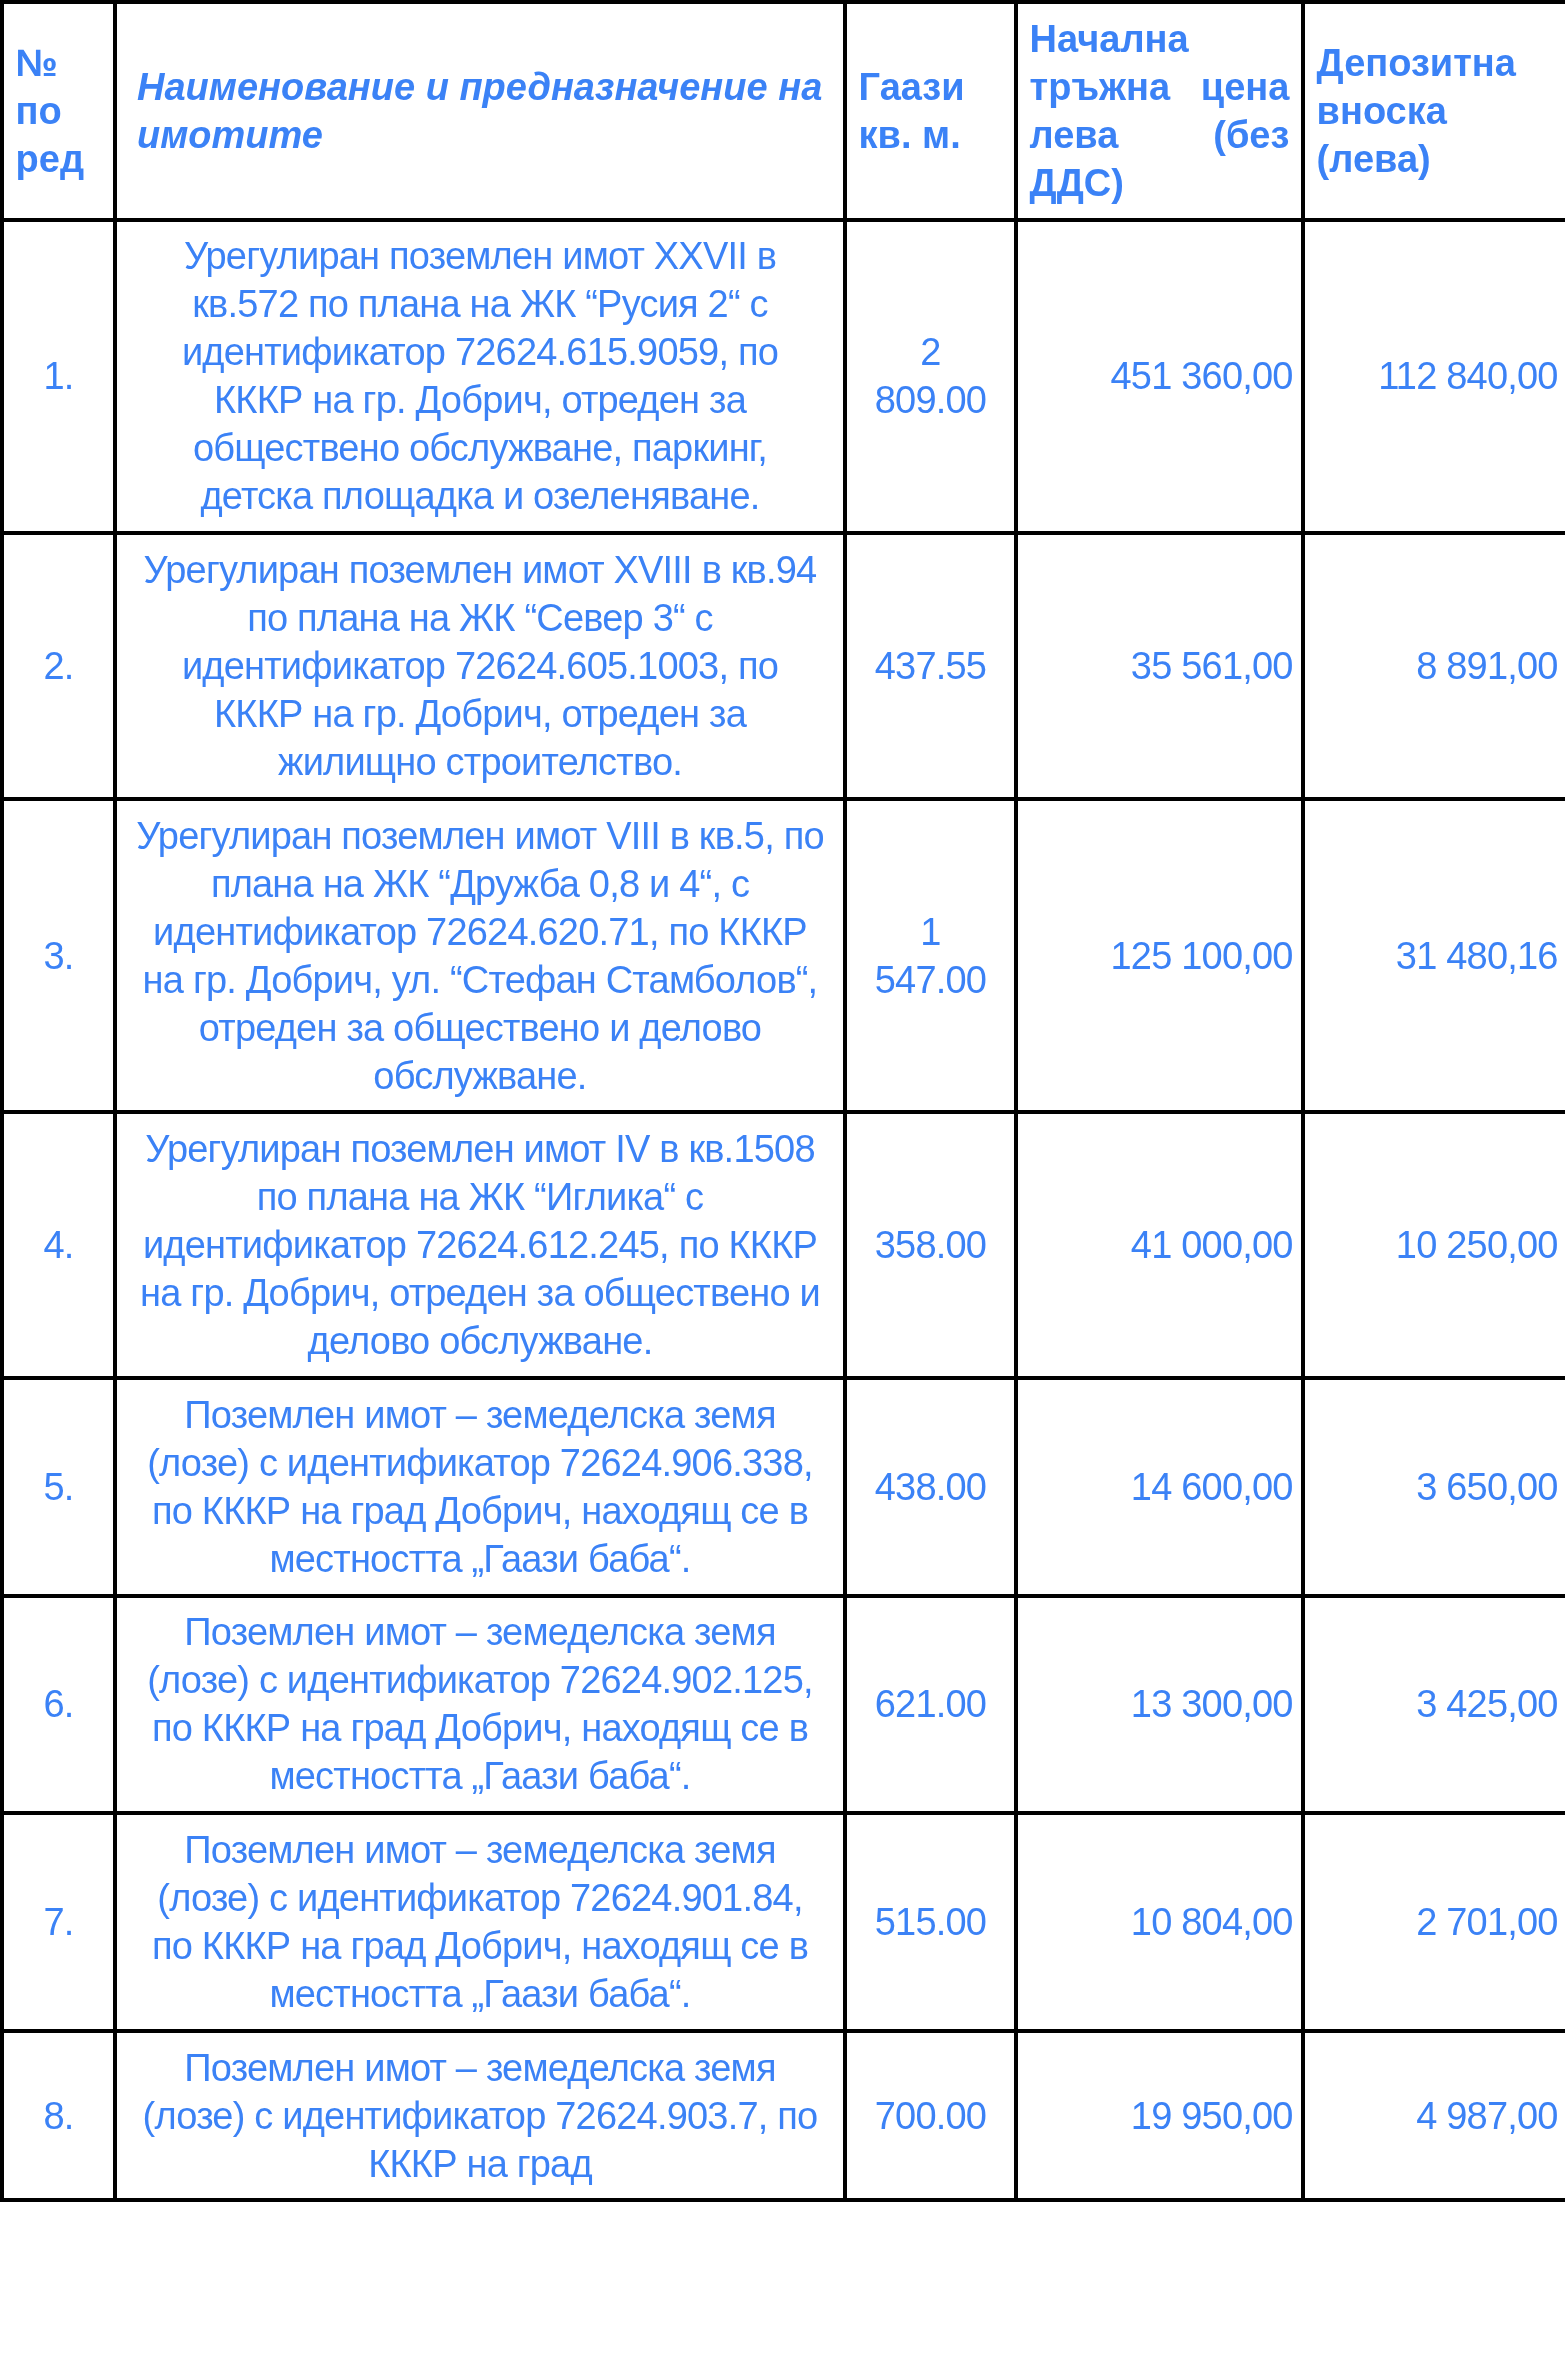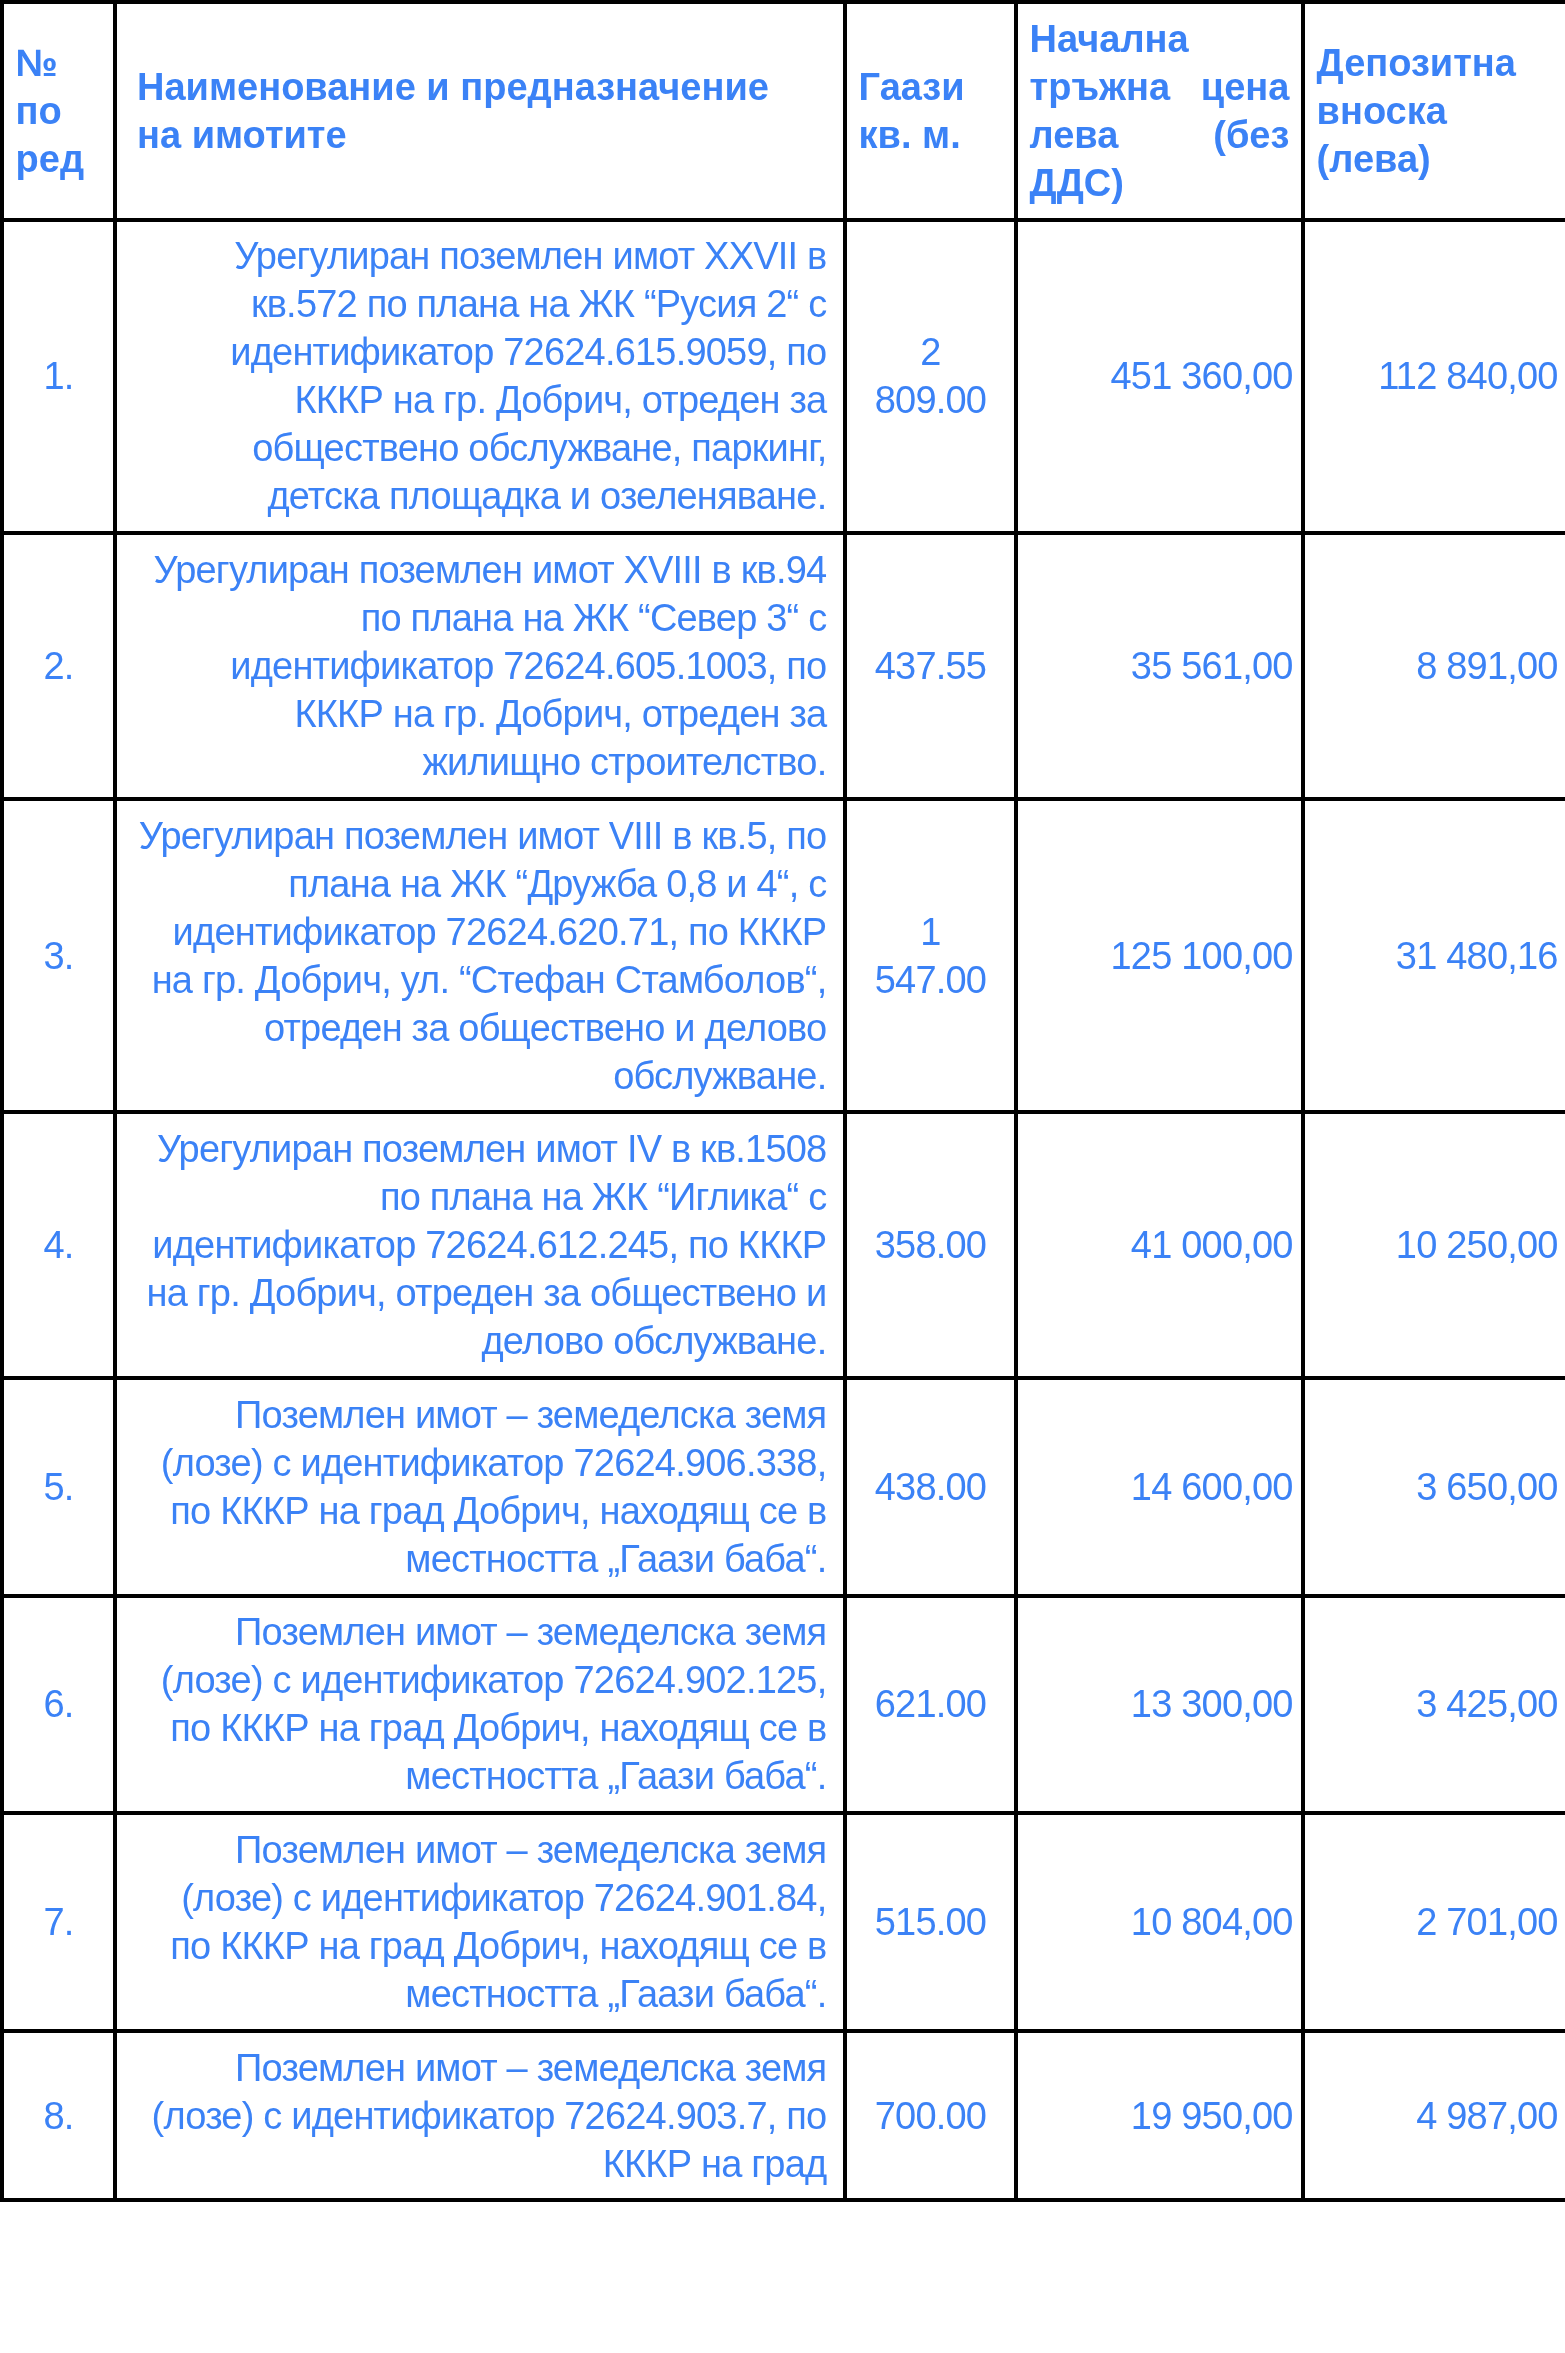--- a/index.html
+++ b/index.html
@@ -33,32 +33,32 @@
     overflow-wrap: break-word;
   }
   th:last-child, td:last-child { border-right: none; }
 
   th {
     font-weight: bold;
     text-align: left;
     padding: 10.8px 11.6px;
     letter-spacing: 0;
   }
-  th.h-name { padding: 10.8px 20px; }
+  th.h-name { padding: 10.8px 20px; font-style: italic; }
   th.h-price { text-align: justify; }
 
   td {
     letter-spacing: -0.8px;
   }
   td.cell-no {
     text-align: center;
     padding: 10.8px 8.3px;
   }
   td.cell-name {
-    text-align: right;
+    text-align: center;
     padding: 10.8px 16.6px;
   }
   td.cell-area {
     text-align: center;
     padding: 10.8px 15.7px;
   }
   td.cell-price, td.cell-deposit {
     text-align: right;
     padding: 10.8px 8.3px;
   }

